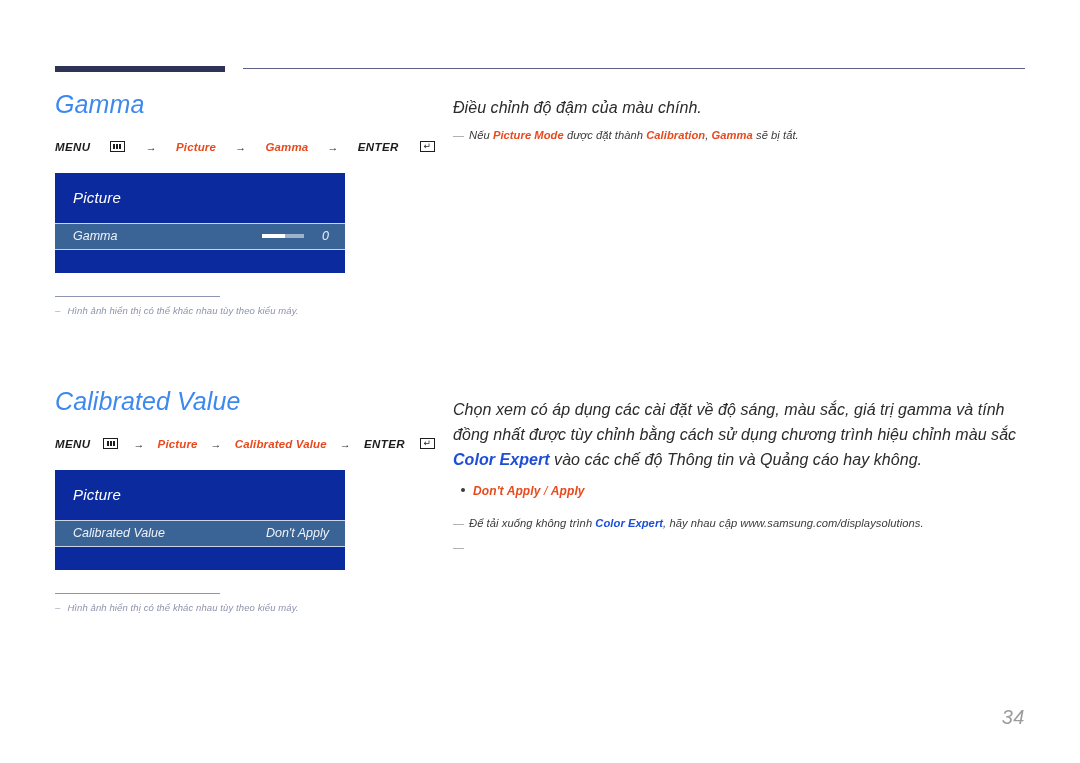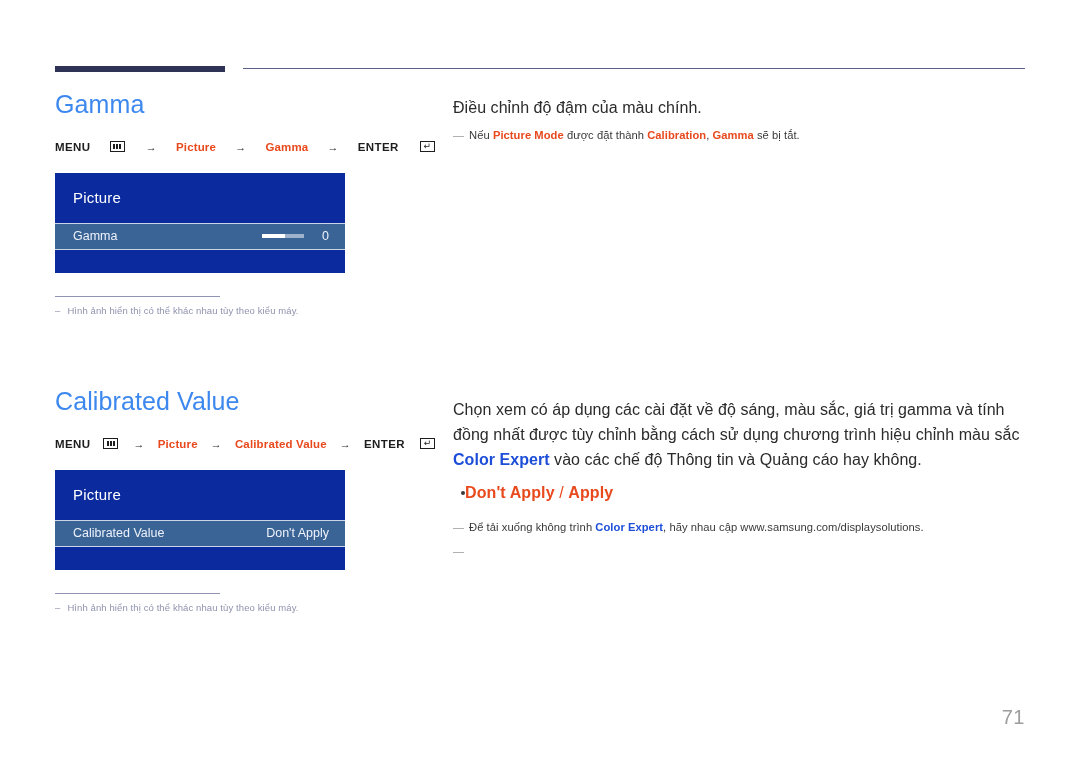--- a/index.html
+++ b/index.html
@@ -12,20 +12,21 @@
     background: #ffffff;
     font-family: "Liberation Sans", "DejaVu Sans", sans-serif;
     color: #2b2b2b;
     position: relative;
     overflow: hidden;
   }
   .page {
     position: relative;
     width: 1080px;
     height: 724px;
+    font-style: italic;
   }
 
   
   .hdr-bar {
     position: absolute;
     left: 55px;
     top: 66px;
     width: 170px;
     height: 6px;
     background: #2e3356;
@@ -198,24 +199,24 @@
     line-height: 1;
     padding-top: 3px;
     font-size: 11px;
   }
   .hl { color: #e8491d; font-weight: bold; }
   .bold { font-weight: bold; color: #1d4ed8; }
 
   .bullet-row {
     display: flex;
     align-items: baseline;
-    gap: 0;
+    gap: 8px;
     margin-top: 12px;
     margin-left: 8px;
-    font-size: 16px;
+    font-size: 12px;
   }
   .bullet-dot {
     width: 4px;
     height: 4px;
     background: #3b3b3b;
     border-radius: 50%;
     flex: 0 0 auto;
     position: relative;
     top: -3px;
   }
@@ -341,15 +342,15 @@
       <div class="note-line">
         <span class="nd">—</span>
         <span><span>Để tải xuống không trình </span><span class="bold">Color Expert</span><span>, hãy nhau cập www.samsung.com/displaysolutions.</span></span>
       </div>
       <div class="note-line">
         <span class="nd">—</span>
       </div>
     </div>
   </div>
 
-  <div class="page-num">71</div>
+  <div class="page-num">34</div>
 
 </div>
 
 </body></html>

